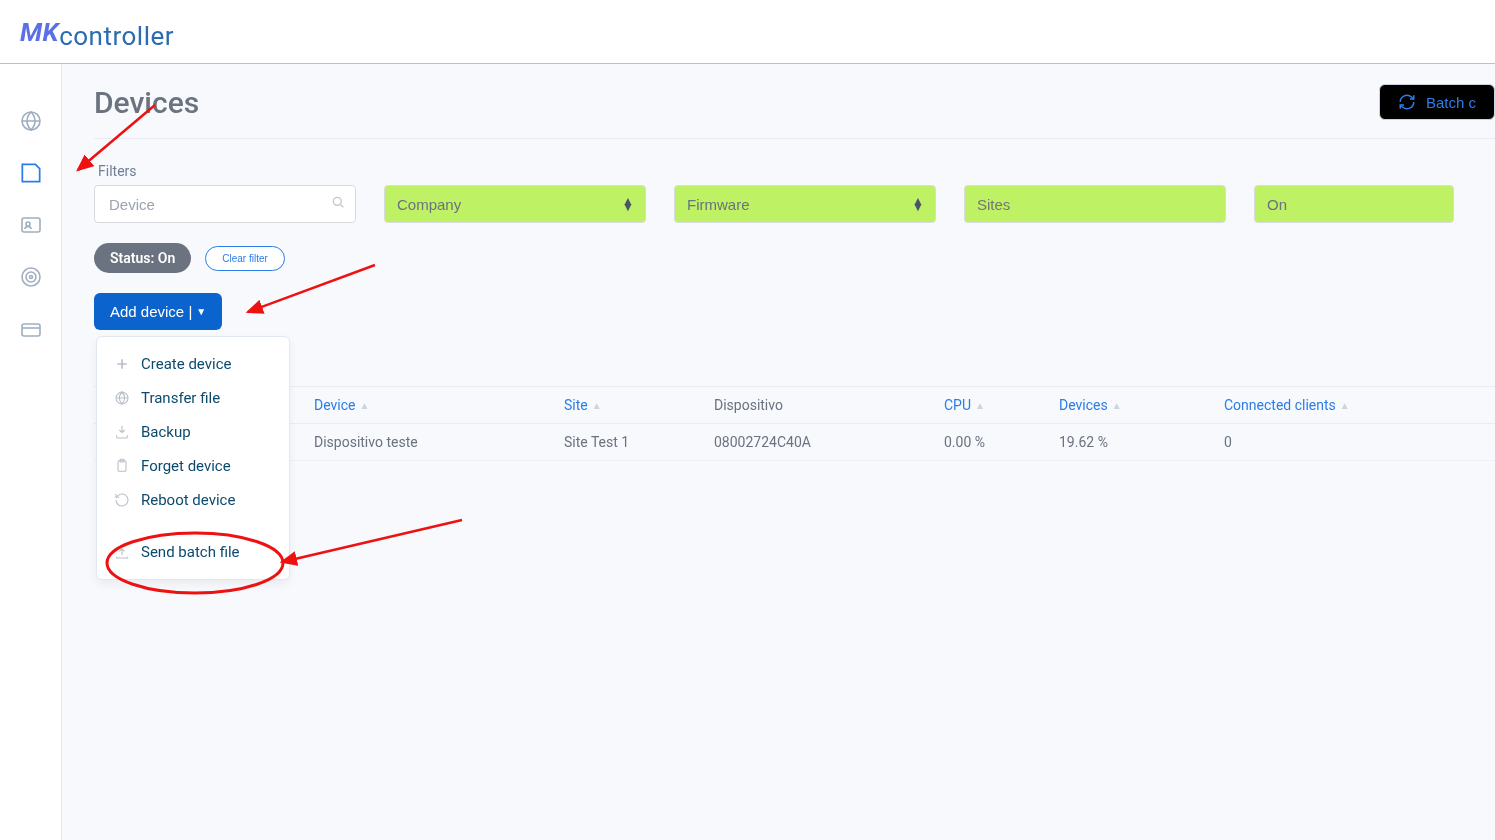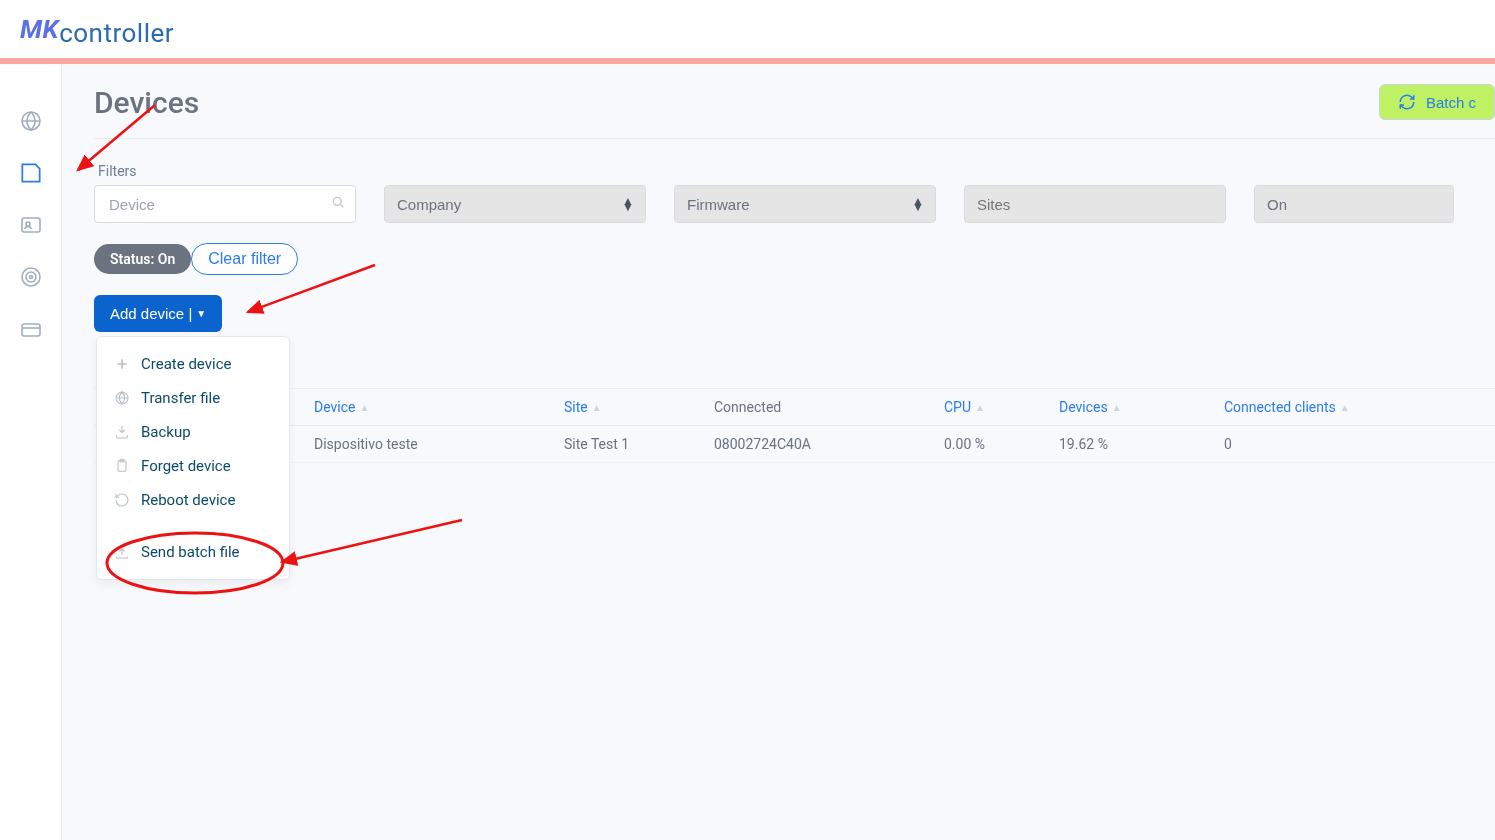--- a/index.html
+++ b/index.html
@@ -9,21 +9,21 @@
     color: #4a5568;
     width: 1495px;
     height: 840px;
     overflow: hidden;
     position: relative;
   }
 
   
   .header {
     height: 64px;
-    border-bottom: 6px solid #fca5a5;
+    border-bottom: 1px solid #fca5a5;
     display: flex;
     align-items: center;
     padding-left: 20px;
     background: #fff;
   }
   .logo {
     display: flex;
     align-items: center;
     font-size: 26px;
     font-weight: 400;
@@ -81,21 +81,21 @@
     font-size: 30px;
     color: #6b7280;
     font-weight: 500;
     text-align: center;
   }
   .batch-btn {
     display: inline-flex;
     align-items: center;
     gap: 10px;
     border: 1px solid #cbd5e0;
-    background: #bef264;
+    background: #000000;
     color: #2b7de9;
     padding: 8px 18px;
     border-radius: 6px;
     font-size: 15px;
     cursor: pointer;
   }
   .batch-btn svg { width: 18px; height: 18px; }
 
   
   .filters-label {
@@ -130,55 +130,56 @@
     color: #c2c8cf;
   }
   .filter-select {
     width: 262px;
     height: 38px;
     border: 1px solid #d7dbe0;
     border-radius: 4px;
     padding: 0 12px;
     font-size: 15px;
     color: #6b7280;
-    background: #e5e5e5;
+    background: #bef264;
     appearance: none;
     -webkit-appearance: none;
     position: relative;
   }
   .select-wrap { position: relative; width: 262px; }
   .select-wrap .updown {
     position: absolute;
     right: 12px; top: 50%; transform: translateY(-50%);
     color: #4a5568;
     pointer-events: none;
     font-size: 12px;
     line-height: 6px;
   }
 
   .chip-row {
     display: flex;
+    gap: 14px;
     align-items: center;
     margin-bottom: 20px;
   }
   .chip-status {
     background: #6b7280;
     color: #fff;
     border-radius: 18px;
     padding: 7px 16px;
     font-size: 14px;
     font-weight: 600;
   }
   .chip-clear {
     background: #fff;
     border: 1px solid #2b7de9;
     color: #2b7de9;
     border-radius: 18px;
     padding: 6px 16px;
-    font-size: 16px;
+    font-size: 10px;
     cursor: pointer;
   }
 
   .add-device-btn {
     background: #0b63ce;
     color: #fff;
     border: none;
     border-radius: 6px;
     padding: 10px 16px;
     font-size: 15px;
@@ -366,21 +367,21 @@
   <div class="table">
     <div class="table-head">
       <div class="th sortable">
           <span>Device</span>
           <span class="sort-tri">▲</span>
         </div>
       <div class="th sortable">
           <span>Site</span>
           <span class="sort-tri">▲</span>
         </div>
-      <div class="th">Connected</div>
+      <div class="th">Dispositivo</div>
       <div class="th sortable">
           <span>CPU</span>
           <span class="sort-tri">▲</span>
         </div>
       <div class="th sortable">
           <span>Devices</span>
           <span class="sort-tri">▲</span>
         </div>
       <div class="th sortable">
           <span>Connected clients</span>

